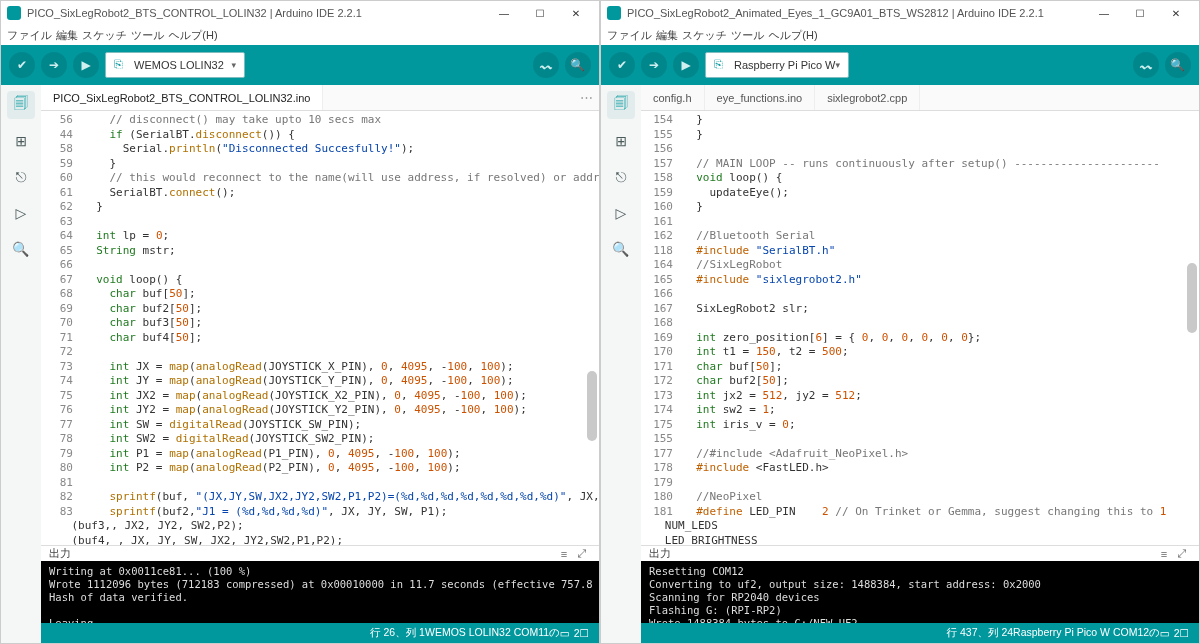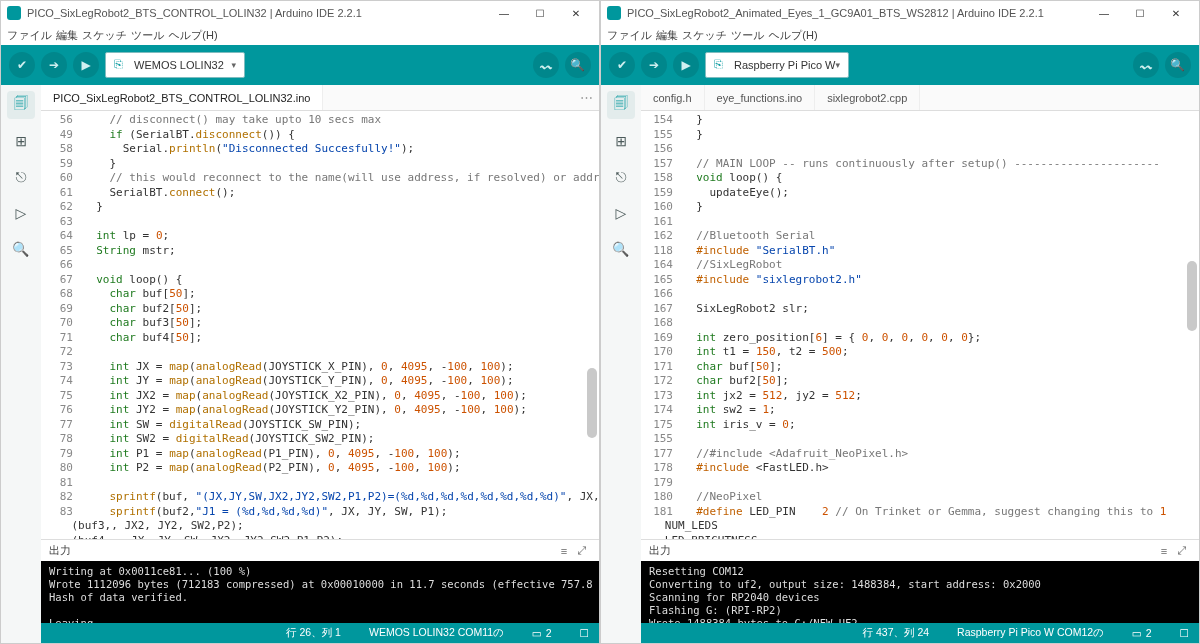--- a/index.html
+++ b/index.html
@@ -24,25 +24,25 @@
 .main { flex:1; display:flex; flex-direction:column; min-width:0; }
 .tabs { height:26px; background:#fafafa; display:flex; border-bottom:1px solid #ddd; }
 .tab { padding:0 12px; display:flex; align-items:center; font-size:11px; color:#555; border-right:1px solid #eee; white-space:nowrap; }
 .tab.active { background:#fff; color:#222; }
 .tabicons { margin-left:auto; display:flex; align-items:center; padding-right:6px; gap:6px; color:#888; font-size:13px; }
 .editor { flex:1; overflow:hidden; background:#fff; position:relative; }
 .code { font-family:Consolas,monospace; font-size:11px; line-height:14.5px; padding:2px 0 2px 4px; white-space:pre; color:#333; }
 .gutter { display:inline-block; width:38px; text-align:right; color:#888; padding-right:10px; user-select:none; }
 .k-type{color:#1f7a1f;} .k-fn{color:#b07000;} .k-str{color:#0645AD;} .k-num{color:#cc5200;} .k-mac{color:#c06000;} .k-cmt{color:#777;}
 .scrollbar { position:absolute; right:2px; top:30px; width:10px; height:70px; background:#c9c9c9; border-radius:5px; }
-.output-hdr { height:22px; background:#fff; border-top:1px solid #ddd; display:flex; align-items:center; font-size:11px; color:#444; padding:0 8px; }
+.output-hdr { height:16px; background:#fff; border-top:1px solid #ddd; display:flex; align-items:center; font-size:11px; color:#444; padding:0 8px; }
 .output-hdr .spacer{flex:1;}
 .output-hdr .icobtn{width:18px;height:18px;display:flex;align-items:center;justify-content:center;color:#666;font-size:11px;}
 .output { height:62px; background:#000; color:#ddd; font-family:Consolas,monospace; font-size:10.5px; line-height:13px; padding:4px 8px; overflow:hidden; white-space:pre; }
-.status { height:20px; background:#00979D; color:#fff; font-size:10.5px; display:flex; align-items:center; justify-content:flex-end; padding:0 10px; gap:28px; }
+.status { height:20px; background:#00979D; color:#fff; font-size:10.5px; display:flex; align-items:center; justify-content:flex-end; padding:0 10px; gap:0; }
 .status .bell{margin-right:4px;}
 </style>
 </head>
 <body>
 
 <div class="window">
   <div class="titlebar">
     <div class="logo"></div>
     <div class="title">PICO_SixLegRobot2_BTS_CONTROL_LOLIN32 | Arduino IDE 2.2.1</div>
     <div class="winbtns">
@@ -81,21 +81,21 @@
     </div>
     <div class="main">
       <div class="tabs">
         <div class="tab active">PICO_SixLegRobot2_BTS_CONTROL_LOLIN32.ino</div>
         <div class="tabicons">
             <span>⋯</span>
           </div>
       </div>
       <div class="editor">
         <div class="code" id="code-left"><span class="gutter">56</span><span class="k-cmt">    // disconnect() may take upto 10 secs max</span>
-<span class="gutter">49</span>    <span class="k-type">if</span> (SerialBT.<span class="k-fn">disconnect</span>()) {
+<span class="gutter">44</span>    <span class="k-type">if</span> (SerialBT.<span class="k-fn">disconnect</span>()) {
 <span class="gutter">58</span>      Serial.<span class="k-fn">println</span>(<span class="k-str">"Disconnected Succesfully!"</span>);
 <span class="gutter">59</span>    }
 <span class="gutter">60</span><span class="k-cmt">    // this would reconnect to the name(will use address, if resolved) or address used with connect(name/address).</span>
 <span class="gutter">61</span>    SerialBT.<span class="k-fn">connect</span>();
 <span class="gutter">62</span>  }
 <span class="gutter">63</span>
 <span class="gutter">64</span>  <span class="k-type">int</span> lp = <span class="k-num">0</span>;
 <span class="gutter">65</span>  <span class="k-type">String</span> mstr;
 <span class="gutter">66</span>
 <span class="gutter">67</span>  <span class="k-type">void</span> loop() {

